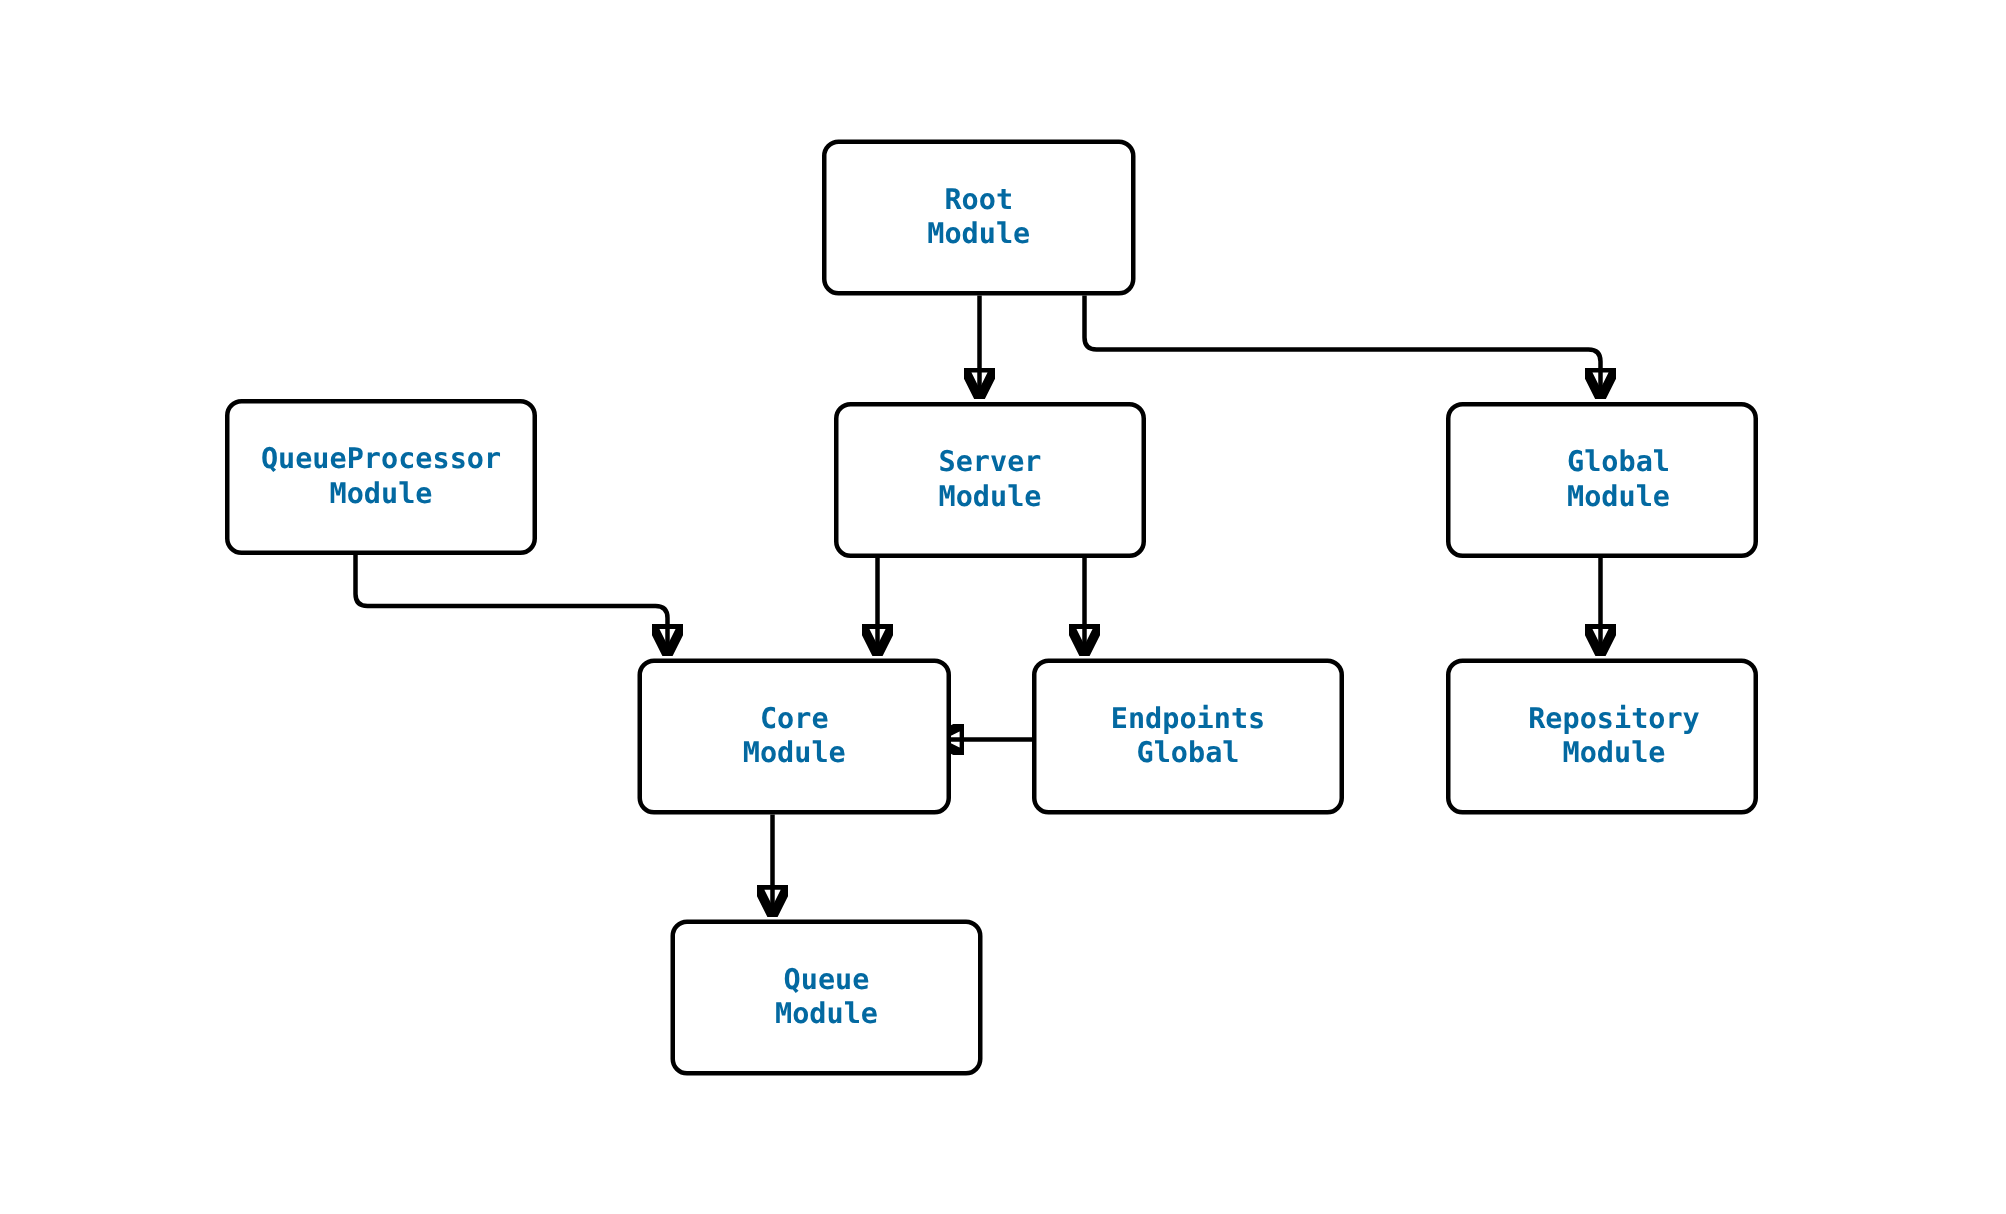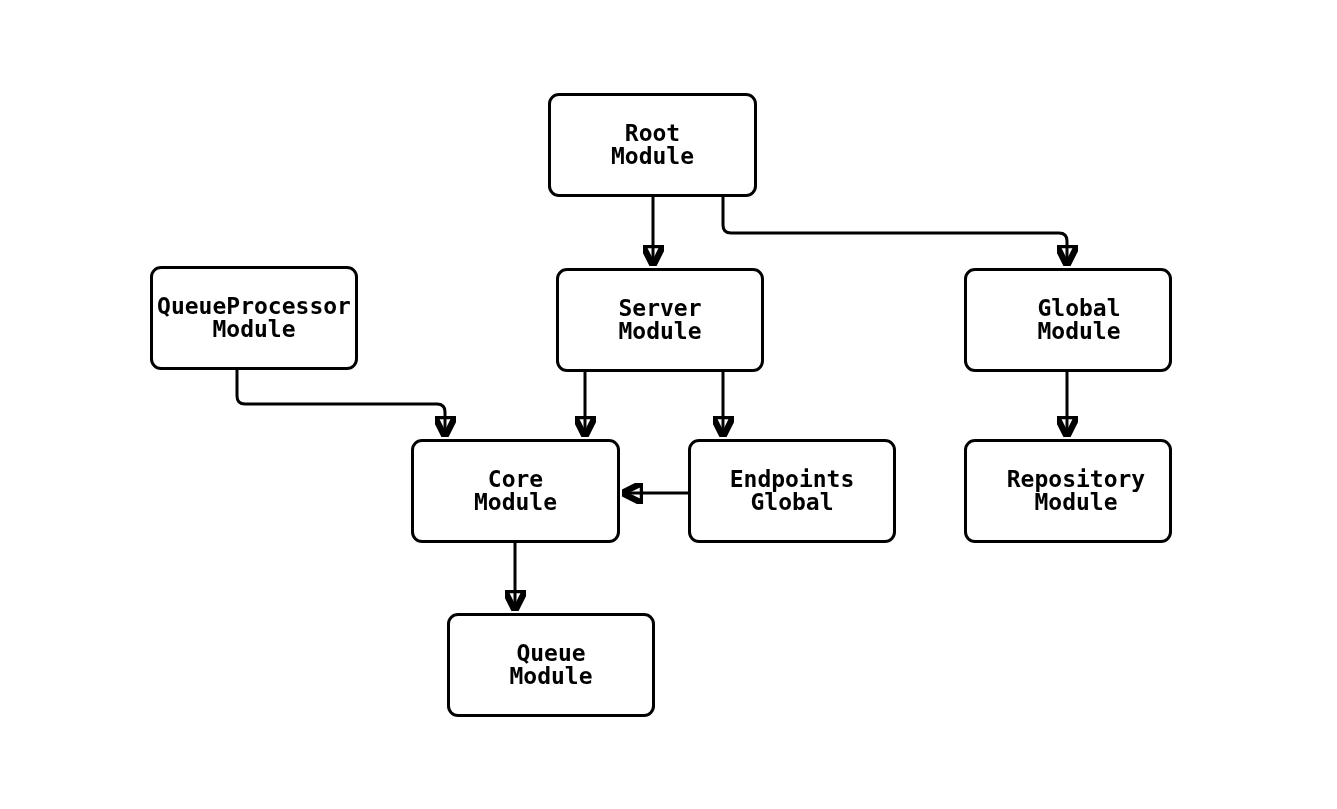--- a/index.html
+++ b/index.html
@@ -35,32 +35,32 @@
     box-sizing: border-box;
     background: #ffffff;
     border: 3px solid #000000;
     border-radius: 11px;
     display: flex;
     align-items: center;
     justify-content: center;
     text-align: center;
   }
   .node .label {
-    font-size: 23px;
+    font-size: 19px;
     font-weight: bold;
     line-height: 23px;
-    color: #000000;
+    color: #0369a1;
     white-space: pre-line;
     letter-spacing: 0px;
   }
   .node-root          { left: 548px; top:  93px; width: 209px; }
   .node-server        { left: 556px; top: 268px; }
   .node-queueprocessor{ left: 150px; top: 266px; }
   .node-global        { left: 964px; top: 268px; padding-left: 22px; }
-  .node-core          { left: 411px; top: 439px; width: 209px; justify-content: center; }
+  .node-core          { left: 425px; top: 439px; width: 209px; justify-content: center; }
   .node-endpoints     { left: 688px; top: 439px; }
   .node-repository    { left: 964px; top: 439px; padding-left: 16px; }
   .node-queue         { left: 411px; top: 613px; margin-left: 36px; }
 </style>
 </head>
 <body>
 
 <div class="canvas">
 
   <svg class="edges-layer" viewBox="0 0 1337 809" xmlns="http://www.w3.org/2000/svg">

